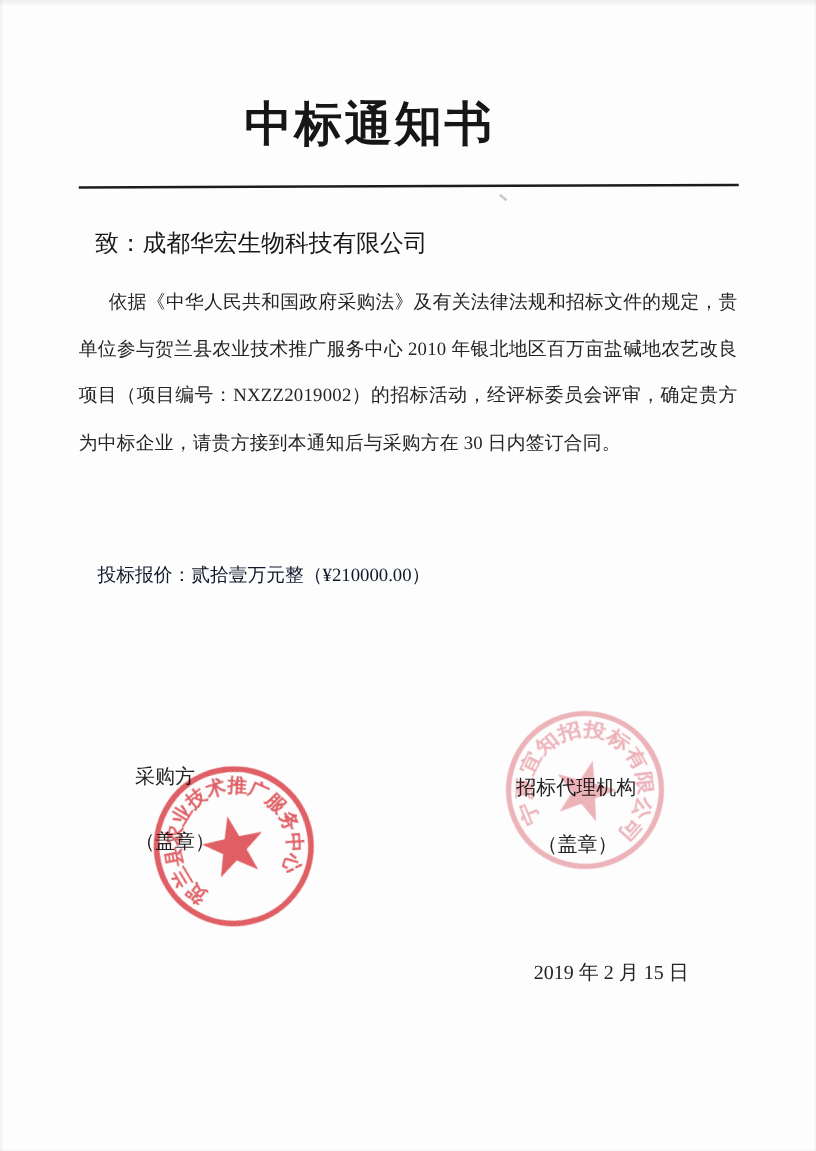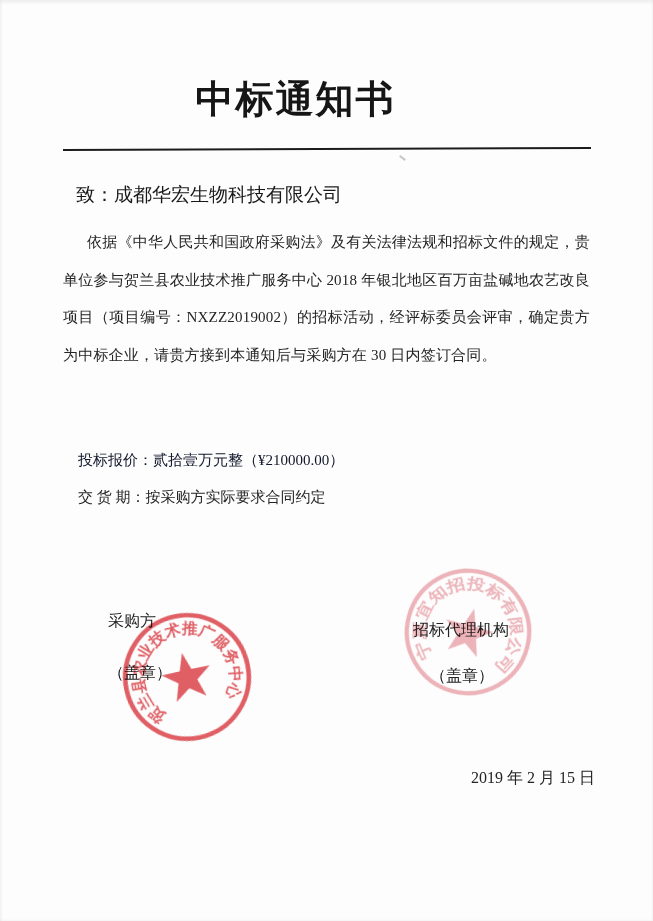--- a/index.html
+++ b/index.html
@@ -36,21 +36,21 @@
     text-align:justify;text-indent:24px;color:#242424;
     letter-spacing:0.2px;
   }
   .price1{left:78px;top:451px;font-size:15px;color:#0f172a;}
   .price2{left:78px;top:488px;font-size:15px;color:#242424;}
   .sig-label{font-size:16px;color:#242424;}
   .purchaser-label{left:108px;top:611px;font-family:Liberation Mono, monospace;}
   .purchaser-note{left:108px;top:663px;}
   .agency-label{left:413px;top:620px;}
   .agency-note{left:430px;top:666px;}
-  .date{left:427px;top:768px;font-size:16px;color:#242424;margin-left:44px;}
+  .date{left:427px;top:768px;font-size:16px;color:#242424;}
   .seal{
     position:absolute;
     mix-blend-mode:multiply;
     pointer-events:none;
   }
   .seal-left{
     left:92px;top:582px;width:190px;height:190px;
     color:#dd4a50;opacity:.88;
     transform:rotate(-12deg);
     filter:blur(0.2px);
@@ -71,24 +71,23 @@
 
 <div class="page">
 
   <div class="t doc-title">中标通知书</div>
 
   <div class="rule"></div>
   <div class="artifact"></div>
 
   <div class="t recipient">致：成都华宏生物科技有限公司</div>
 
-  <div class="body-par">依据《中华人民共和国政府采购法》及有关法律法规和招标文件的规定，贵单位参与贺兰县农业技术推广服务中心 2018 年银北地区百万亩盐碱地农艺改良项目（项目编号：NXZZ2019002）的招标活动，经评标委员会评审，确定贵方为中标企业，请贵方接到本通知后与采购方在 30 日内签订合同。</div>
+  <div class="body-par">依据《中华人民共和国政府采购法》及有关法律法规和招标文件的规定，贵单位参与贺兰县农业技术推广服务中心 2010 年银北地区百万亩盐碱地农艺改良项目（项目编号：NXZZ2019002）的招标活动，经评标委员会评审，确定贵方为中标企业，请贵方接到本通知后与采购方在 30 日内签订合同。</div>
 
   <div class="t price1">投标报价：贰拾壹万元整（¥210000.00）</div>
-  <div class="t price2">交 货 期：按采购方实际要求合同约定</div>
 
   <div class="t sig-label purchaser-label">采购方</div>
   <div class="t sig-label purchaser-note">（盖章）</div>
 
   <div class="t sig-label agency-label">招标代理机构</div>
   <div class="t sig-label agency-note">（盖章）</div>
 
   <svg class="seal seal-left" viewBox="0 0 140 140" aria-hidden="true">
     <defs>
       <path id="arcL" d="M 49.4 94.5 A 32 32 0 1 1 90.6 94.5" fill="none"></path>

